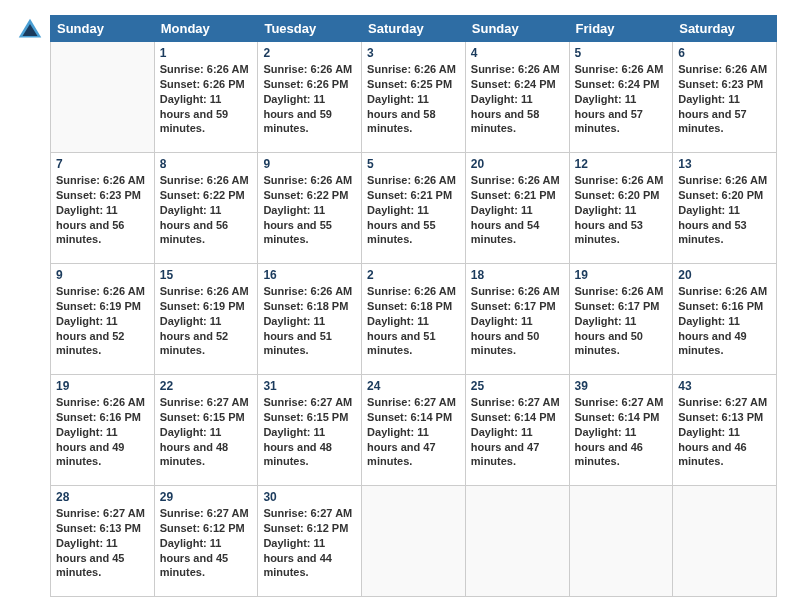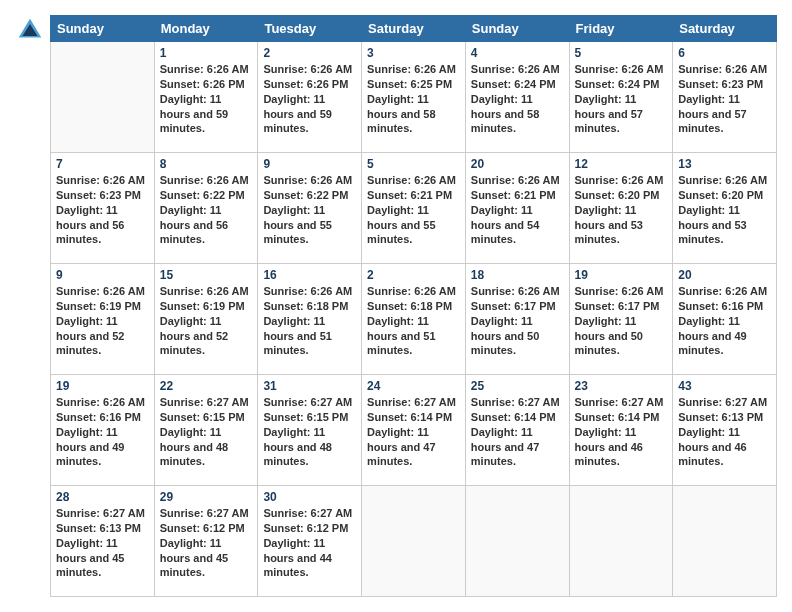--- a/index.html
+++ b/index.html
@@ -227,21 +227,21 @@
           </td>
           <td>
           <span class="day-num">24</span>
           <div class="day-info">Sunrise: 6:27 AM<br>Sunset: 6:14 PM<br>Daylight: 11 hours and 47 minutes.</div>
           </td>
           <td>
           <span class="day-num">25</span>
           <div class="day-info">Sunrise: 6:27 AM<br>Sunset: 6:14 PM<br>Daylight: 11 hours and 47 minutes.</div>
           </td>
           <td>
-          <span class="day-num">23</span>
+          <span class="day-num">39</span>
           <div class="day-info">Sunrise: 6:27 AM<br>Sunset: 6:14 PM<br>Daylight: 11 hours and 46 minutes.</div>
           </td>
           <td>
           <span class="day-num">43</span>
           <div class="day-info">Sunrise: 6:27 AM<br>Sunset: 6:13 PM<br>Daylight: 11 hours and 46 minutes.</div>
           </td>
         </tr>
         <tr>
           <td>
           <span class="day-num">28</span>

